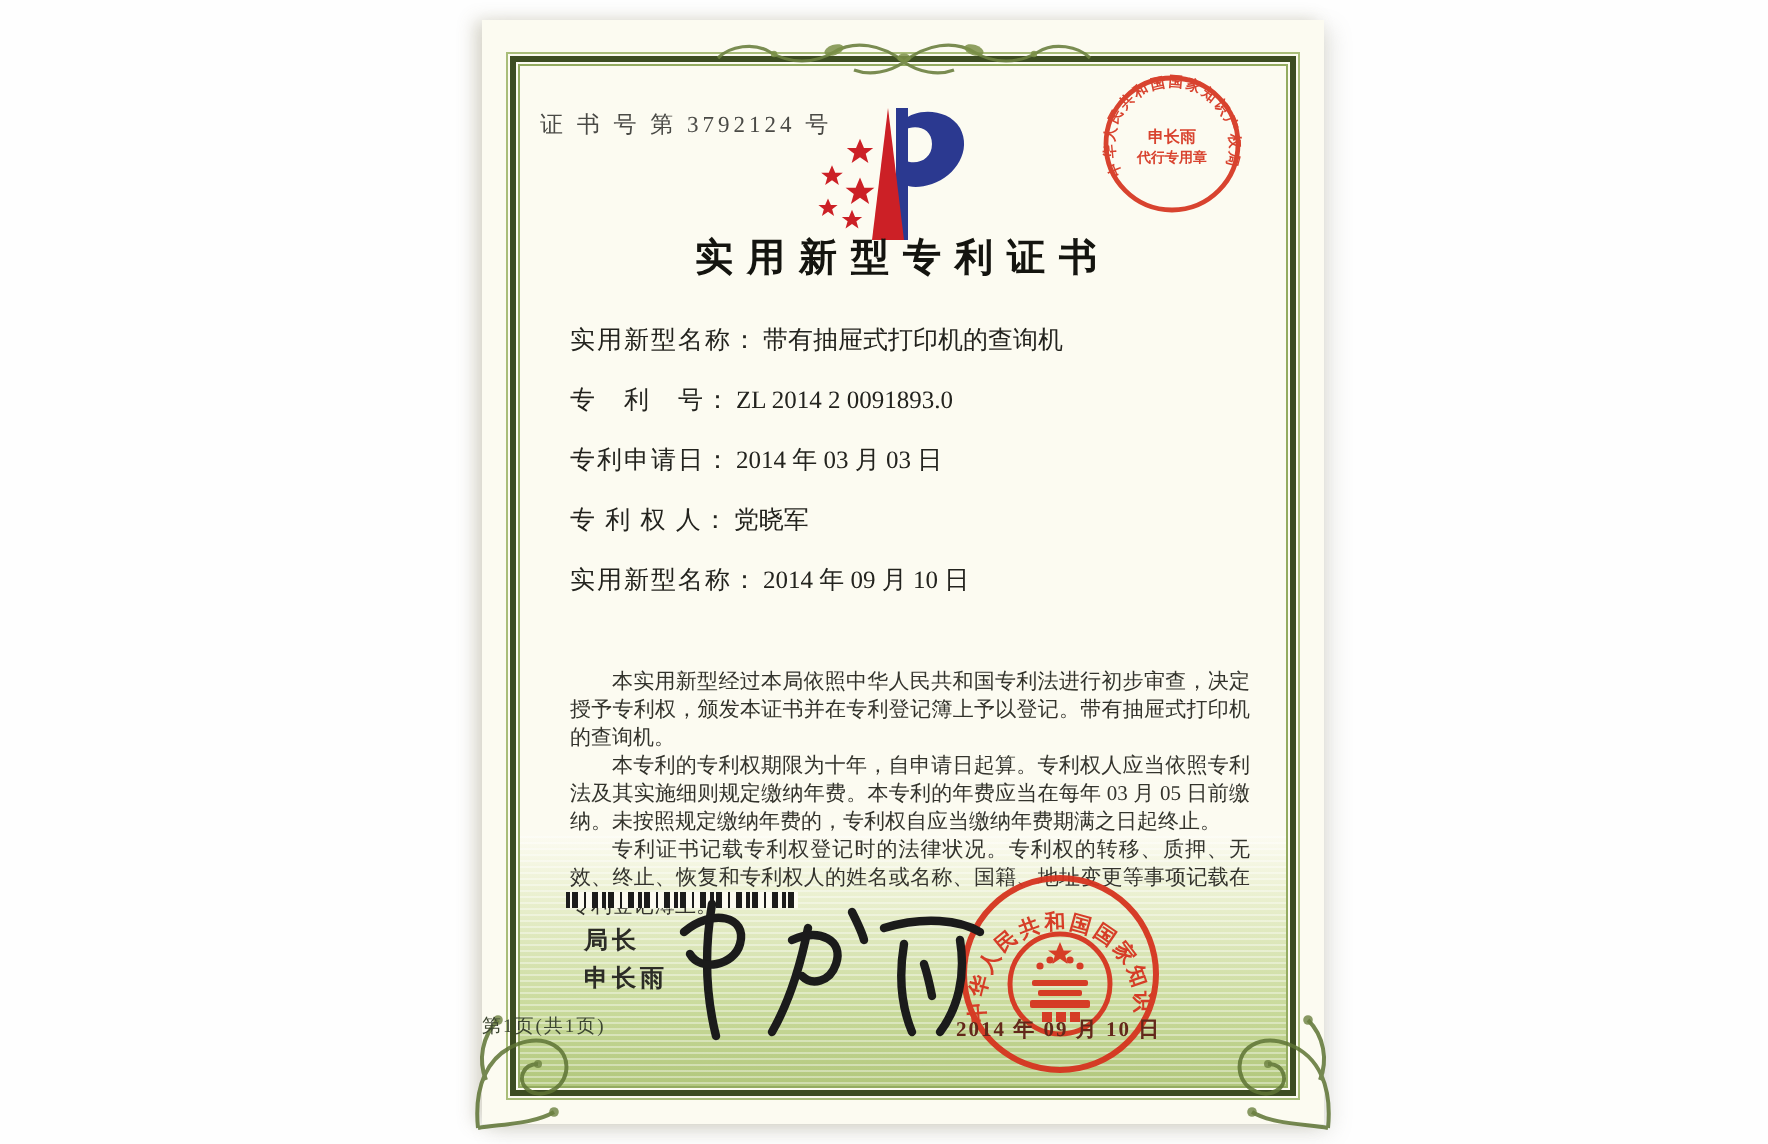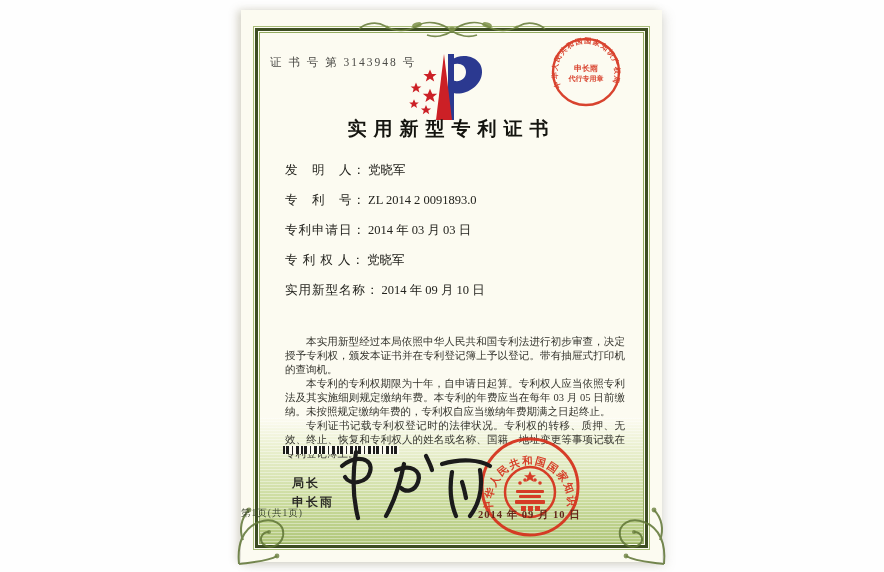--- a/index.html
+++ b/index.html
@@ -44,21 +44,21 @@
   .paras { position:absolute; left:44px; top:325px; width:340px; z-index:6; }
   .paras p { font-size:10.5px; line-height:14px; color:#33332c; text-indent:2em; text-align:justify; }
 
   .barcode {
     position:absolute; left:42px; top:436px; width:116px; height:8px; z-index:6;
     background:repeating-linear-gradient(90deg,
       #1c1c1c 0 2px, #fcfbf1 2px 3px, #1c1c1c 3px 6px, #fcfbf1 6px 9px,
       #1c1c1c 9px 10px, #fcfbf1 10px 13px, #1c1c1c 13px 16px, #fcfbf1 16px 18px);
   }
 
-  .director { position:absolute; left:51px; top:452px; z-index:6; font-family:Liberation Sans, sans-serif;margin-top:12px; }
+  .director { position:absolute; left:51px; top:452px; z-index:6; font-family:Liberation Mono, monospace; }
   .director div { font-size:12px; font-weight:bold; color:#2c2c26; line-height:19px; letter-spacing:2px; }
 
   .signature { position:absolute; left:89px; top:428px; width:165px; height:88px; z-index:8; }
 
   .seal-small { position:absolute; left:309px; top:26px; width:72px; height:72px; z-index:6; opacity:.92; }
   .seal-large { position:absolute; left:238px; top:426px; width:102px; height:102px; z-index:7; opacity:.95; }
 
   .issue-date {
     position:absolute; left:237px; top:498px; z-index:9;
     font-size:10.5px; font-weight:bold; color:#63281a; letter-spacing:1px; white-space:nowrap;
@@ -113,21 +113,21 @@
         <path d="M6,64 C18,62 34,62 44,56"></path>
         <path d="M10,40 C6,30 8,18 16,10"></path>
       </g>
       <g fill="#6c8140" opacity="0.8">
         <circle cx="16" cy="10" r="2.4"></circle>
           <circle cx="44" cy="56" r="2.4"></circle>
           <circle cx="36" cy="32" r="2"></circle>
       </g>
     </svg>
 
-    <div class="cert-no">证 书 号 第 3143948 号</div>
+    <div class="cert-no">证 书 号 第 3792124 号</div>
 
     <svg class="seal-small" viewBox="0 0 72 72">
       <defs>
           <path id="ringS" d="M 11,51 A 29,29 0 1 1 61,51"></path>
         </defs>
       <circle cx="36" cy="36" r="33" fill="none" stroke="#d6341f" stroke-width="2.4"></circle>
       <text font-size="7.2" fill="#d6341f" letter-spacing="1.2" font-weight="bold">
         <textPath href="#ringS">中华人民共和国国家知识产权局</textPath>
       </text>
       <text x="36" y="35" text-anchor="middle" font-size="8" fill="#d6341f" font-weight="bold">申长雨</text>
@@ -144,21 +144,21 @@
         <path d="M0,-6 L1.8,-1.8 6,-1.8 2.6,0.8 3.8,5 0,2.4 -3.8,5 -2.6,0.8 -6,-1.8 -1.8,-1.8 Z" transform="translate(30,46) scale(1.2)"></path>
         <path d="M0,-6 L1.8,-1.8 6,-1.8 2.6,0.8 3.8,5 0,2.4 -3.8,5 -2.6,0.8 -6,-1.8 -1.8,-1.8 Z" transform="translate(14,54) scale(0.8)"></path>
         <path d="M0,-6 L1.8,-1.8 6,-1.8 2.6,0.8 3.8,5 0,2.4 -3.8,5 -2.6,0.8 -6,-1.8 -1.8,-1.8 Z" transform="translate(26,60) scale(0.85)"></path>
       </g>
     </svg>
 
     <div class="title">实用新型专利证书</div>
 
     <div class="fields">
       <div class="field">
-        <span class="flabel">发　明　人：</span><span class="fvalue">党晓军</span>
+        <span class="flabel">实用新型名称：</span><span class="fvalue">带有抽屉式打印机的查询机</span>
       </div>
       <div class="field">
         <span class="flabel">专　利　号：</span><span class="fvalue">ZL 2014 2 0091893.0</span>
       </div>
       <div class="field">
         <span class="flabel">专利申请日：</span><span class="fvalue">2014 年 03 月 03 日</span>
       </div>
       <div class="field">
         <span class="flabel">专 利 权 人：</span><span class="fvalue">党晓军</span>
       </div>

